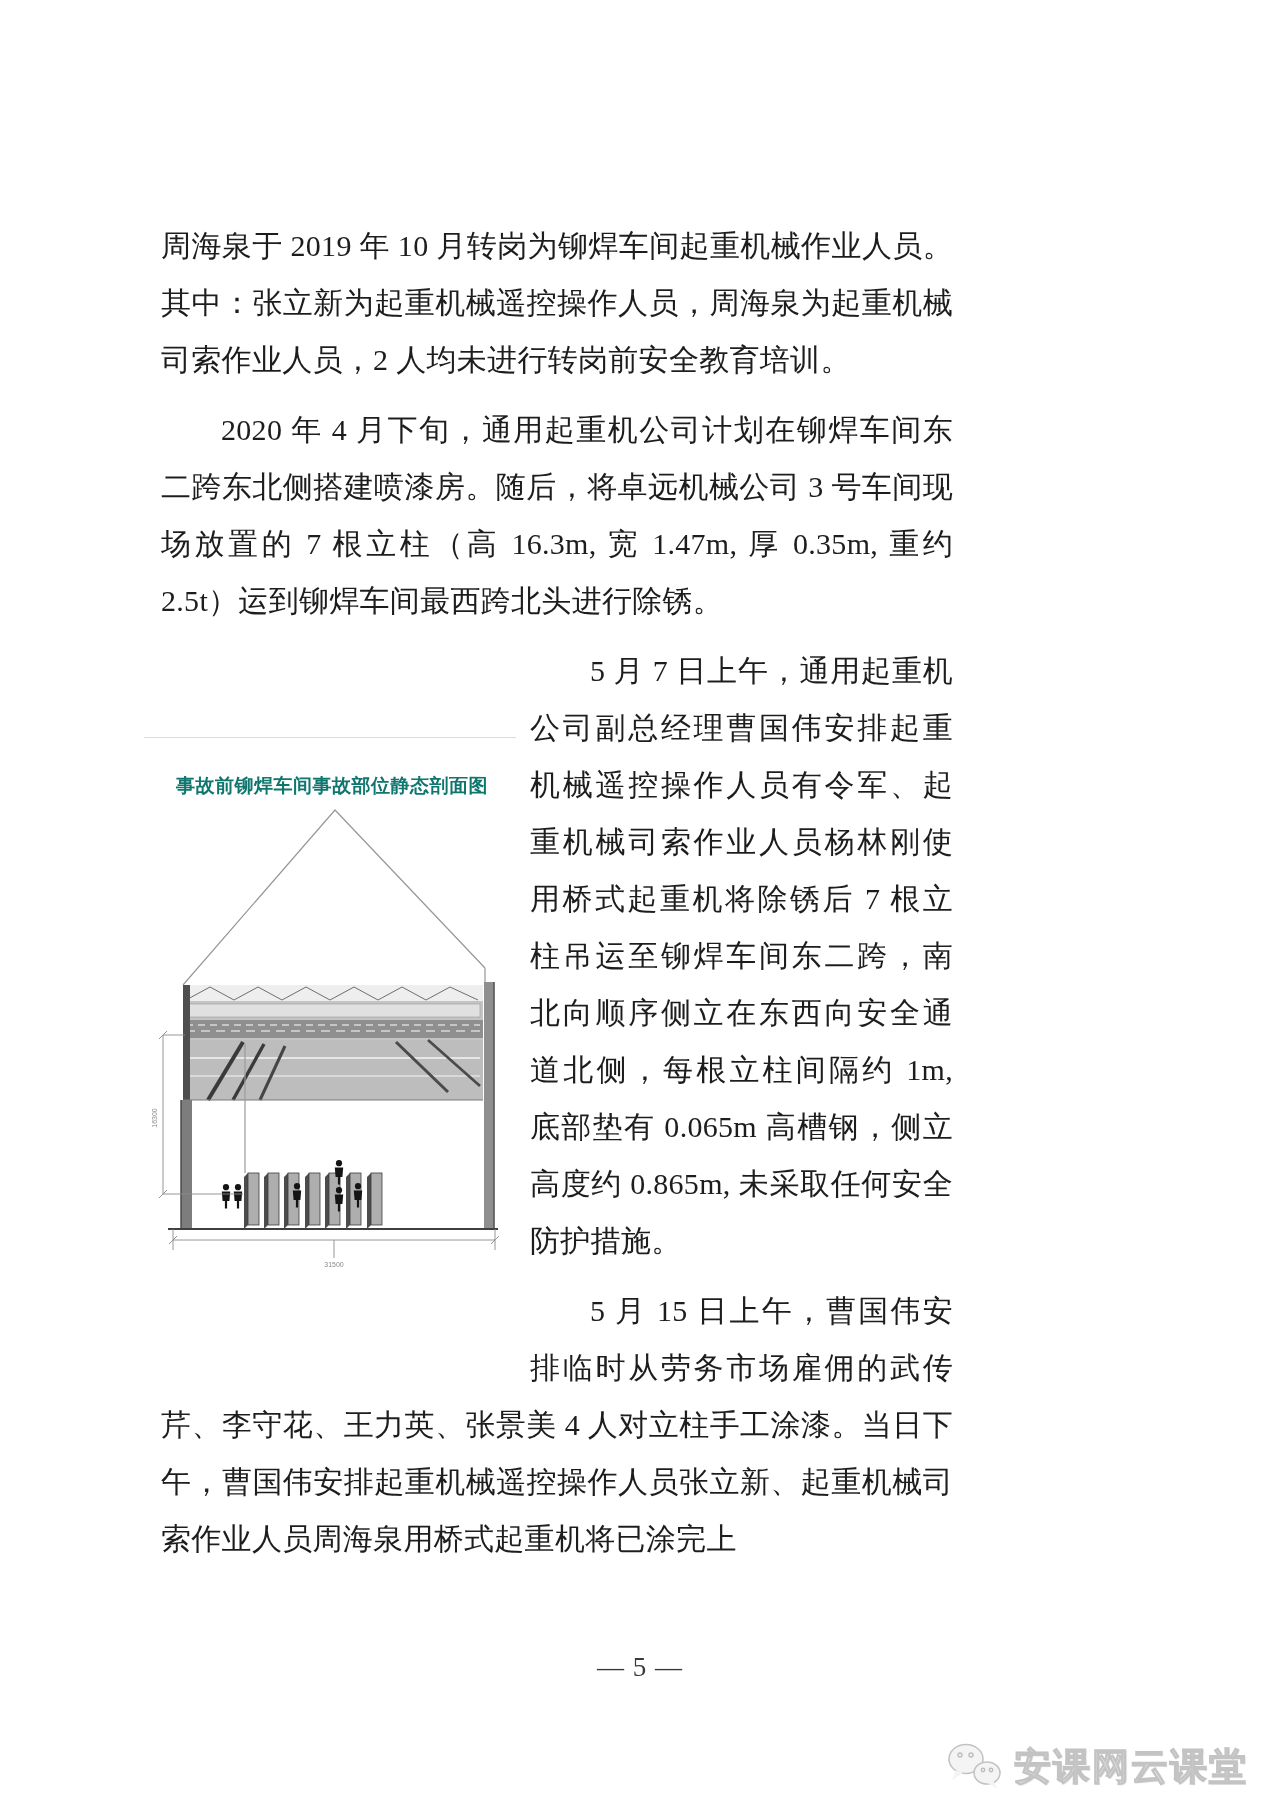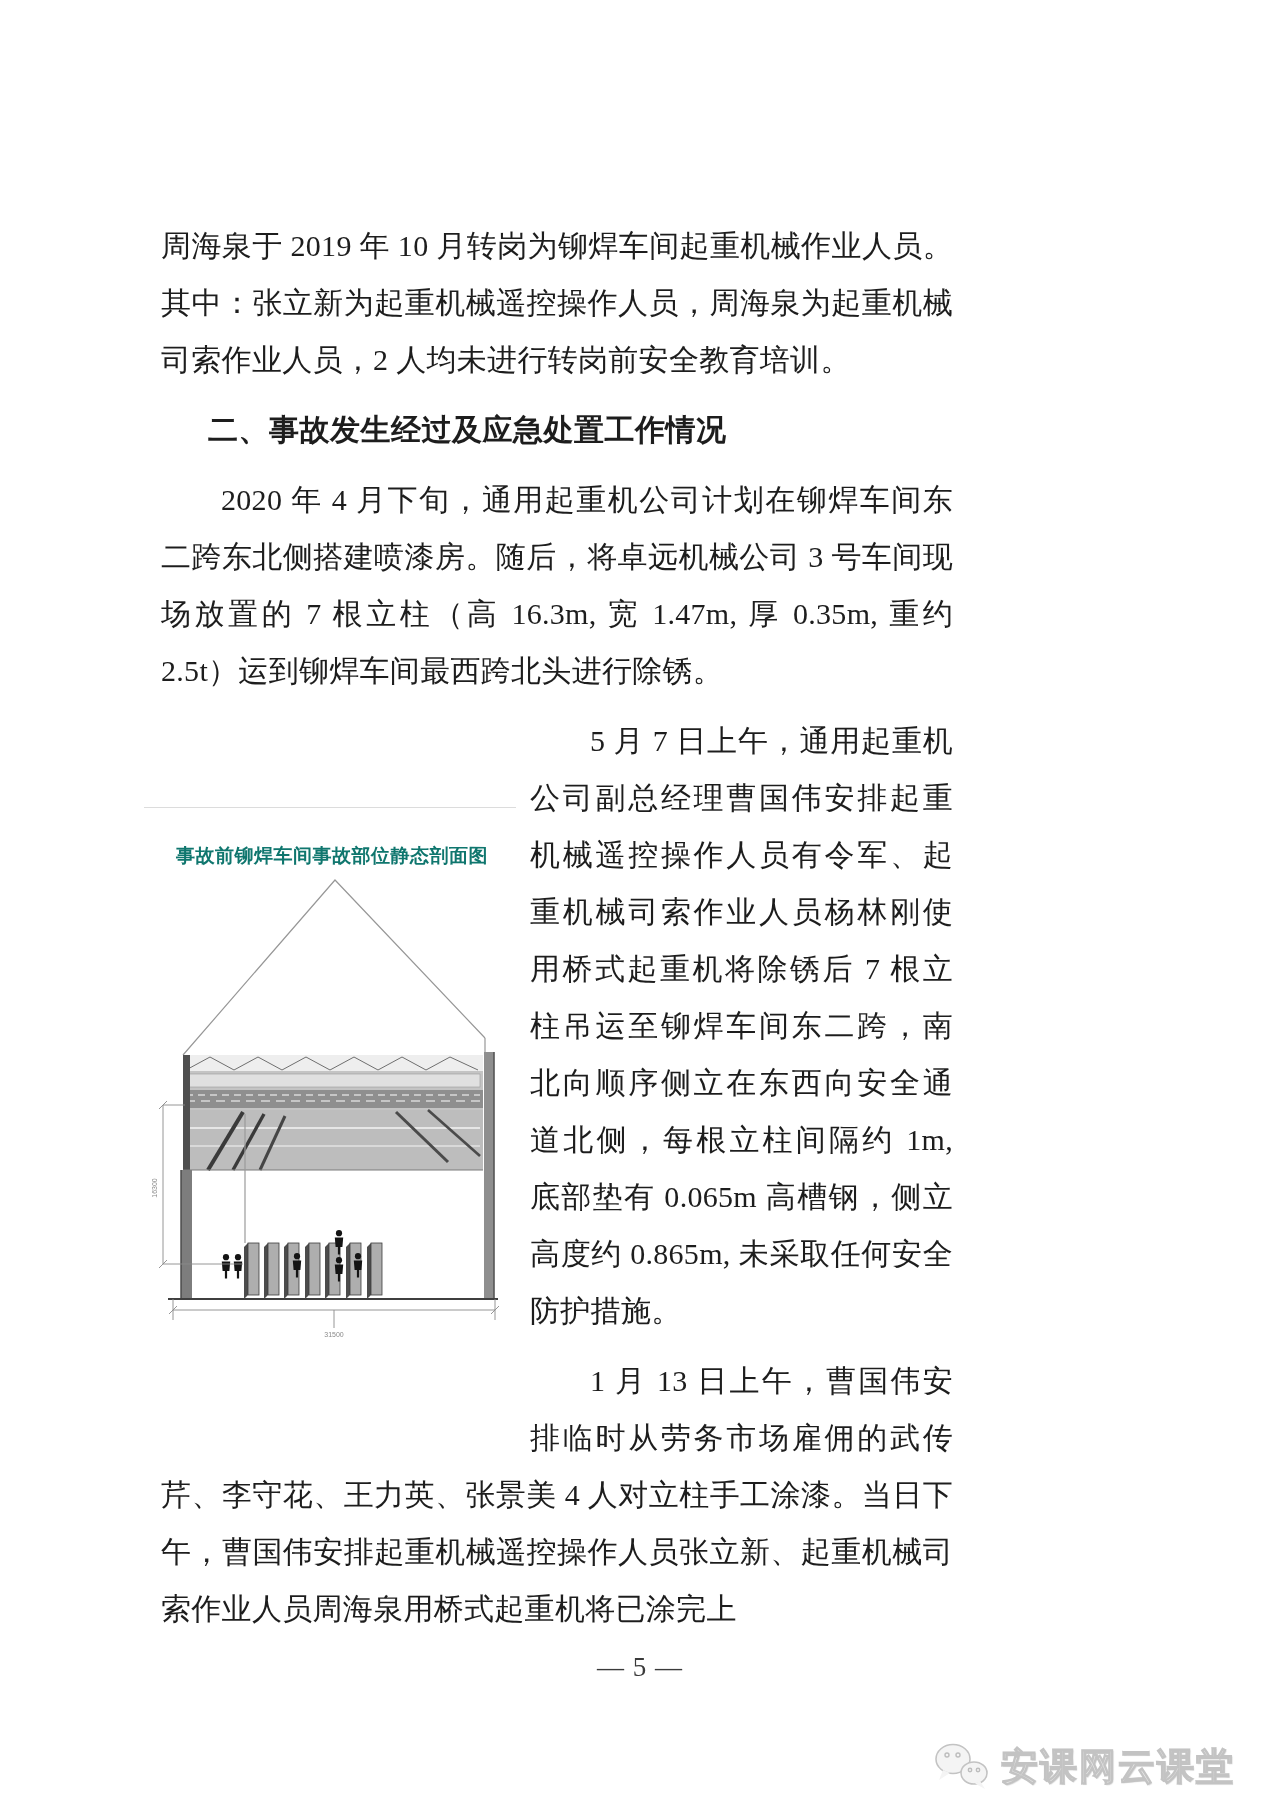--- a/index.html
+++ b/index.html
@@ -30,38 +30,37 @@
     position:absolute;top:131px;left:10px;width:348px;text-align:center;
     font-family:"Liberation Sans","DejaVu Sans",sans-serif;
     font-size:19px;font-weight:700;color:#0f766e;letter-spacing:0.5px;
   }
   .figure-svg{position:absolute;top:150px;left:0;}
   .pageno{
     position:absolute;top:1652px;left:0;width:100%;text-align:center;
     font-size:27px;color:#3a3a3a;letter-spacing:1px;
   }
   .watermark{
-    position:absolute;right:45px;top:1742px;display:flex;align-items:flex-end;gap:10px;
+    position:absolute;right:32px;top:1742px;display:flex;align-items:flex-end;gap:10px;
   }
   .watermark-text{
     font-family:"Liberation Sans","DejaVu Sans",sans-serif;
     font-size:37px;font-weight:700;color:#eeeeee;
     -webkit-text-stroke:1.2px #c3c3c3;
     text-shadow:1px 1px 1px #dadada;
     letter-spacing:2px;white-space:nowrap;
   }
 </style>
 </head>
 <body>
 
 <div class="content">
 
   <p class="para">周海泉于 2019 年 10 月转岗为铆焊车间起重机械作业人员。其中：张立新为起重机械遥控操作人员，周海泉为起重机械司索作业人员，2 人均未进行转岗前安全教育培训。</p>
 
-  <p class="heading">二、事故发生经过及应急处置工作情况</p>
 
 
   <p class="para indent">2020 年 4 月下旬，通用起重机公司计划在铆焊车间东二跨东北侧搭建喷漆房。随后，将卓远机械公司 3 号车间现场放置的 7 根立柱（高 16.3m, 宽 1.47m, 厚 0.35m, 重约 2.5t）运到铆焊车间最西跨北头进行除锈。</p>
 
   <div class="figure">
     <div class="figure-top-line"></div>
     <div class="figure-title">事故前铆焊车间事故部位静态剖面图</div>
 
     <svg class="figure-svg" width="358" height="560" viewBox="0 0 358 560" xmlns="http://www.w3.org/2000/svg">
       <defs>
@@ -142,21 +141,21 @@
         <line x1="21" y1="452" x2="29" y2="444"></line>
         <line x1="343" y1="452" x2="351" y2="444"></line>
         <line x1="186" y1="448" x2="186" y2="466"></line>
       </g>
       <text x="186" y="475" font-size="7" fill="#8a8a8a" text-anchor="middle" font-family="Liberation Sans, DejaVu Sans, sans-serif">31500</text>
     </svg>
   </div>
 
   <p class="para indent">5 月 7 日上午，通用起重机公司副总经理曹国伟安排起重机械遥控操作人员有令军、起重机械司索作业人员杨林刚使用桥式起重机将除锈后 7 根立柱吊运至铆焊车间东二跨，南北向顺序侧立在东西向安全通道北侧，每根立柱间隔约 1m, 底部垫有 0.065m 高槽钢，侧立高度约 0.865m, 未采取任何安全防护措施。</p>
 
-  <p class="para indent">1 月 13 日上午，曹国伟安排临时从劳务市场雇佣的武传芹、李守花、王力英、张景美 4 人对立柱手工涂漆。当日下午，曹国伟安排起重机械遥控操作人员张立新、起重机械司索作业人员周海泉用桥式起重机将已涂完上</p>
+  <p class="para indent">5 月 15 日上午，曹国伟安排临时从劳务市场雇佣的武传芹、李守花、王力英、张景美 4 人对立柱手工涂漆。当日下午，曹国伟安排起重机械遥控操作人员张立新、起重机械司索作业人员周海泉用桥式起重机将已涂完上</p>
 
 </div>
 
 <div class="pageno">— 5 —</div>
 
 <div class="watermark">
   <svg width="58" height="50" viewBox="0 0 58 50">
     <g fill="#f4f4f4" stroke="#c3c3c3" stroke-width="1.6">
       <ellipse cx="20" cy="17" rx="17" ry="14.5"></ellipse>
       <path d="M10,28 L6,38 L17,31 Z" stroke="none"></path>

